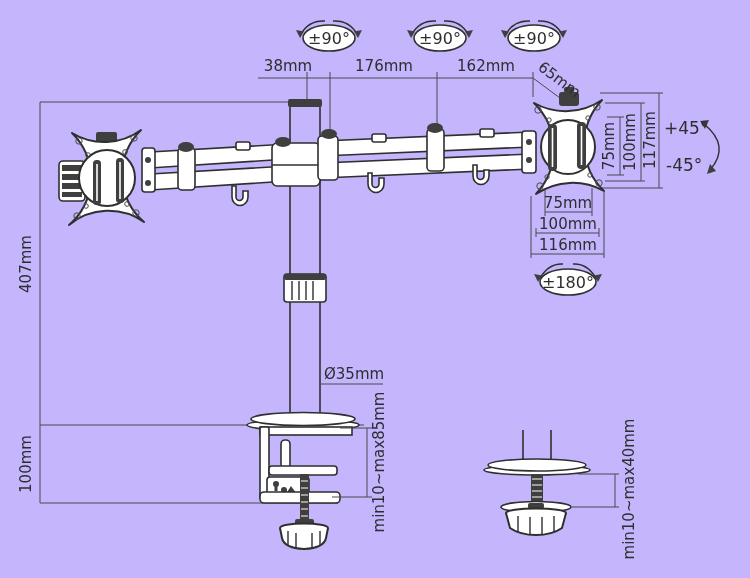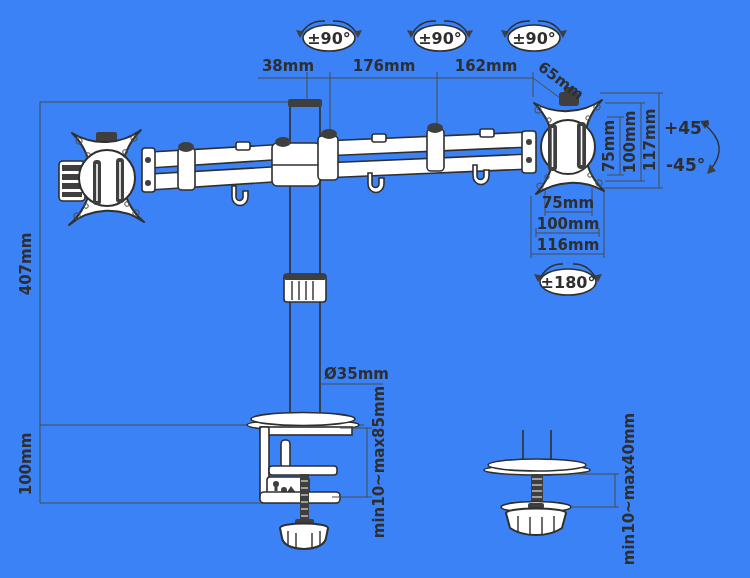--- a/index.html
+++ b/index.html
@@ -1,16 +1,16 @@
 <!DOCTYPE html>
 <html><head>
 <meta charset="utf-8">
 <style>
   html,body{margin:0;padding:0;background:#ffffff;}
-  .stage{width:750px;height:578px;background:#3b82f6;position:relative;overflow:hidden;font-weight:bold;}
+  .stage{width:750px;height:578px;background:#c4b5fd;position:relative;overflow:hidden;}
   svg{display:block;}
   text{font-family:"DejaVu Sans","Liberation Sans",sans-serif;fill:#2e2e2e;}
   .dim{font-size:15px;}
   .badge{font-size:16px;}
   .tilt{font-size:17px;}
   .thin{stroke:#4a4a4a;stroke-width:1;fill:none;}
   .part{stroke:#2f2f2f;stroke-width:1.6;fill:#ffffff;}
   .part2{stroke:#2f2f2f;stroke-width:2;fill:#ffffff;}
   .dark{fill:#3f3f3f;stroke:none;}
   .arc{stroke:#2f2f2f;stroke-width:1.4;fill:none;}

